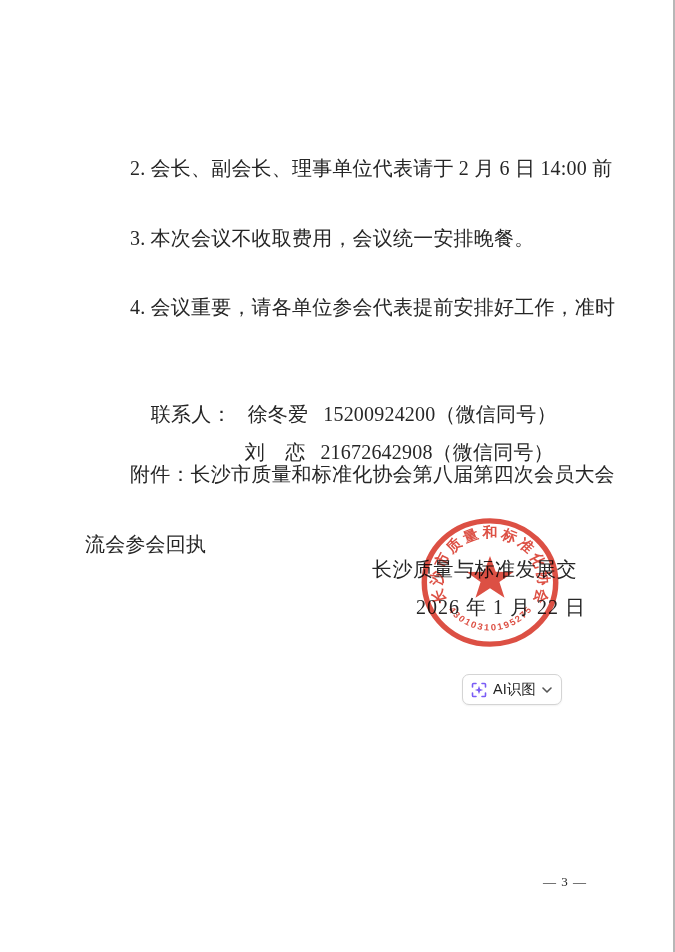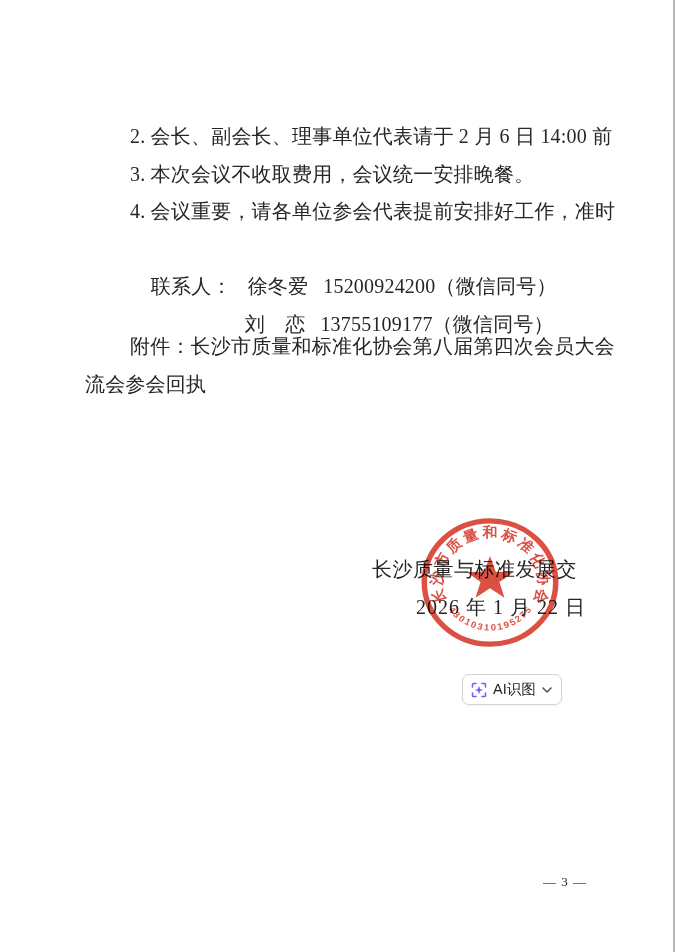--- a/index.html
+++ b/index.html
@@ -8,25 +8,25 @@
     font-family:"Liberation Serif","DejaVu Serif",serif;
     color:#262626;overflow:hidden;
   }
   .page-right-edge{
     position:absolute;top:0;right:0;width:2px;height:952px;background:#b7b7b7;
   }
   .doc-body{
     position:absolute;left:85px;top:118px;width:528px;
     font-size:20px;line-height:37.6px;letter-spacing:0.2px;
   }
-  .doc-line{height:37.6px;white-space:pre;}
+  .doc-line{height:37.6px;white-space:pre;margin-top:32px;}
   .doc-line.indent{padding-left:45px;}
   .contact-row{height:37.6px;white-space:pre;}
   .contact-row .c-label{padding-left:45px;text-align:center;}
-  .contact-row .c-name{margin-left:16px;display:inline-block;}
+  .contact-row .c-name{margin-left:16px;display:inline-block;margin-top:32px;}
   .contact-row.second .c-name{margin-left:139px;}
   .contact-row .c-phone{margin-left:15px;}
   .spacer{height:22px;}
   .sig-org{
     position:absolute;left:372px;top:556px;font-size:20px;letter-spacing:0.5px;
     white-space:pre;z-index:2;
   }
   .sig-date{
     position:absolute;left:416px;top:594px;font-size:20px;letter-spacing:1px;
     white-space:pre;z-index:2;
@@ -56,21 +56,21 @@
 
 <div class="doc-body">
   <div class="doc-line indent">2. 会长、副会长、理事单位代表请于 2 月 6 日 14:00 前</div>
   <div class="doc-line indent">3. 本次会议不收取费用，会议统一安排晚餐。</div>
   <div class="doc-line indent">4. 会议重要，请各单位参会代表提前安排好工作，准时</div>
 
   <div class="contact-row">
     <span class="c-label">联系人：</span><span class="c-name">徐冬爱</span><span class="c-phone">15200924200（微信同号）</span>
   </div>
   <div class="contact-row second">
-    <span class="c-name">刘　恋</span><span class="c-phone">13755109177（微信同号）</span>
+    <span class="c-name">刘　恋</span><span class="c-phone">21672642908（微信同号）</span>
   </div>
 
   <div class="spacer"></div>
 
   <div class="doc-line indent">附件：长沙市质量和标准化协会第八届第四次会员大会</div>
   <div class="doc-line">流会参会回执</div>
 </div>
 
 <div class="sig-org">长沙质量与标准发展交</div>
 <div class="sig-date">2026 年 1 月 22 日</div>

